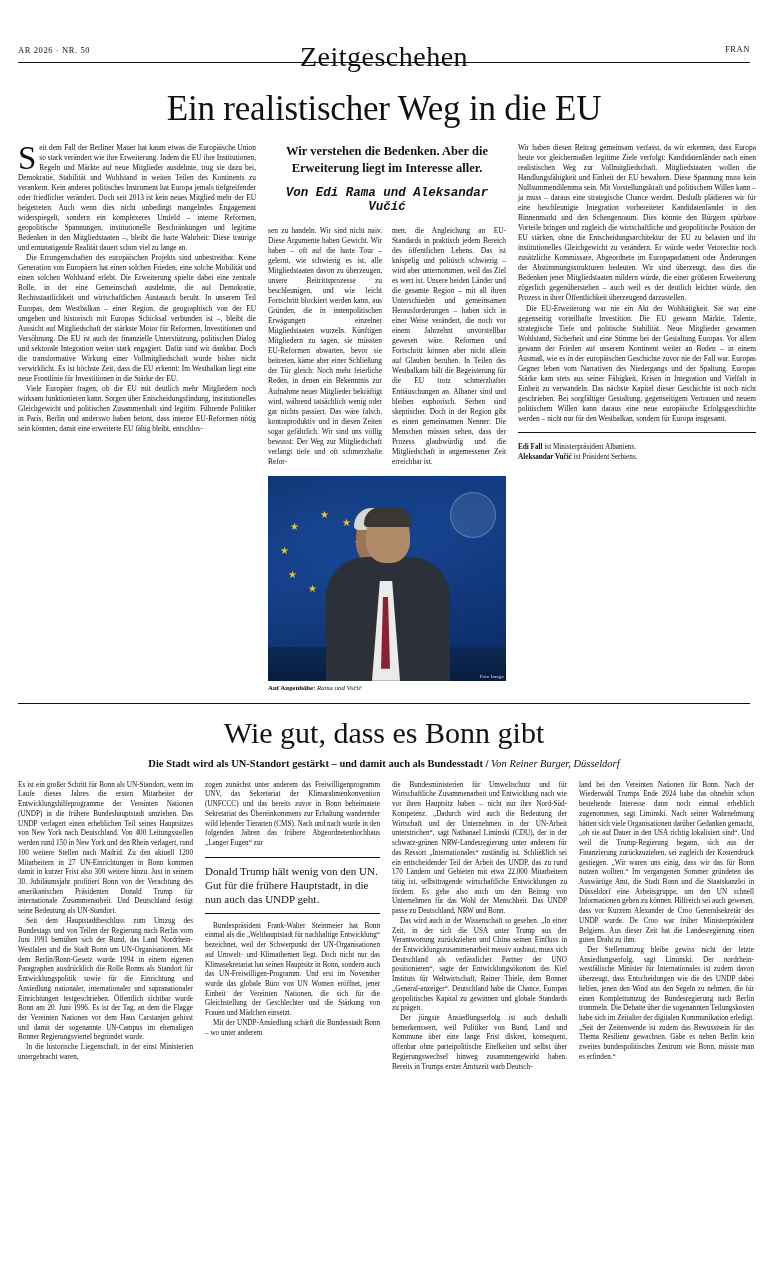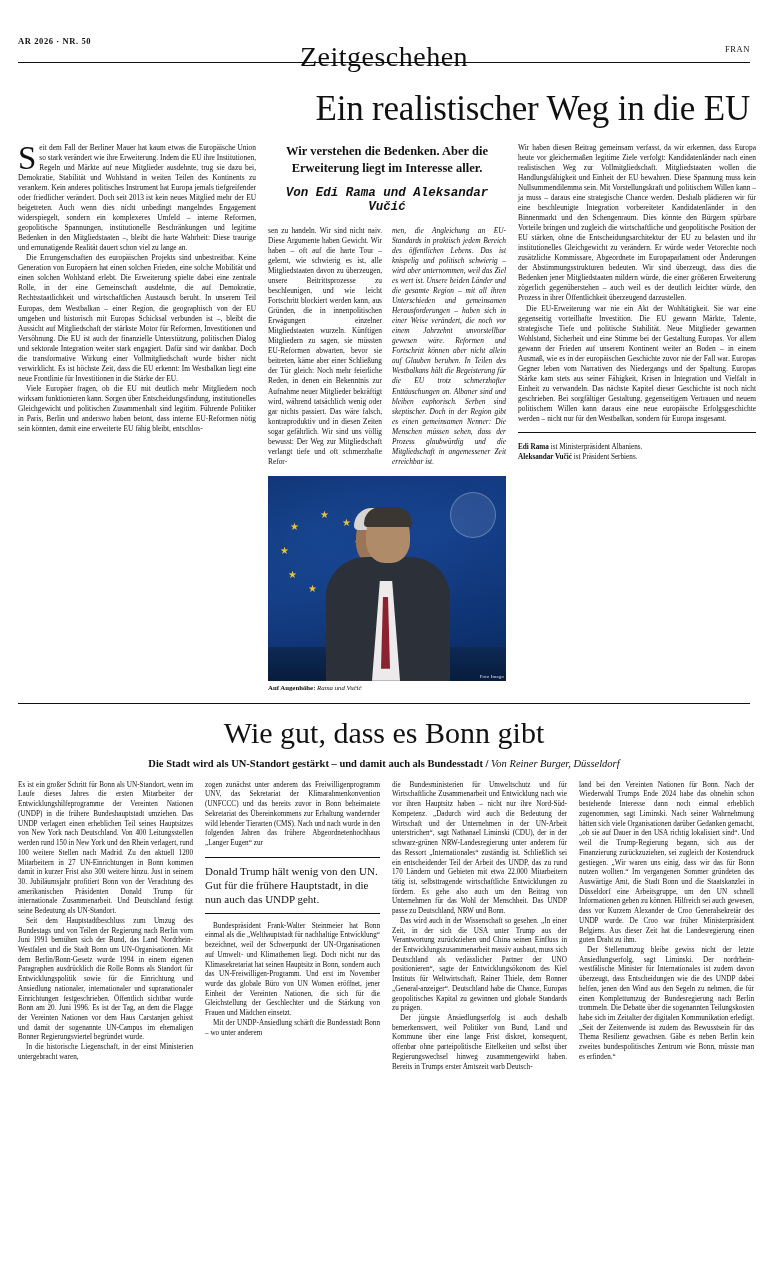--- a/index.html
+++ b/index.html
@@ -25,25 +25,24 @@
   
   .masthead {
     position: relative;
     height: 40px;
     border-bottom: 1.5px solid #111;
     margin-bottom: 10px;
   }
   .masthead .edition-left {
     position: absolute;
     left: 0;
-    top: 14px;
+    top: 23px;
     font-size: 8.5px;
     letter-spacing: 0.6px;
     font-family: "Liberation Serif", serif;
-    font-weight: bold;
   }
   .masthead .edition-right {
     position: absolute;
     right: 0;
     top: 22px;
     font-size: 8.5px;
     letter-spacing: 0.6px;
     font-family: "Liberation Serif", serif;
   }
   .masthead .section-title {
@@ -52,21 +51,21 @@
     top: 19px;
     transform: translateX(-50%);
     font-size: 28px;
     font-family: "Liberation Serif", serif;
     font-weight: normal;
     letter-spacing: 0.5px;
   }
 
   
   .headline1 {
-    text-align: right;
+    text-align: center;
     font-size: 35px;
     font-weight: normal;
     letter-spacing: -0.2px;
     margin: 26px 0 14px 0;
     font-family: "Liberation Serif", serif;
   }
 
   .cols3 {
     display: flex;
     gap: 12px;
@@ -314,21 +313,21 @@
         <p>Viele Europäer fragen, ob die EU mit deutlich mehr Mitgliedern noch wirksam funktionieren kann. Sorgen über Entscheidungsfindung, institutionelles Gleichgewicht und politischen Zusammenhalt sind legitim. Führende Politiker in Paris, Berlin und anderswo haben betont, dass interne EU-Reformen nötig sein könnten, damit eine erweiterte EU fähig bleibt, entschlos-</p>
       </div>
 
       <div class="col">
         <div class="standfirst">Wir verstehen die Bedenken. Aber die Erweiterung liegt im Interesse aller.</div>
         <div class="byline-italic">Von Edi Rama und Aleksandar Vučić</div>
         <div style="display:flex; gap:10px;">
           <div style="flex:1 1 0;">
             <p>sen zu handeln. Wir sind nicht naiv. Diese Argumente haben Gewicht. Wir haben – oft auf die harte Tour – gelernt, wie schwierig es ist, alle Mitgliedstaaten davon zu überzeugen, unsere Beitrittsprozesse zu beschleunigen, und wie leicht Fortschritt blockiert werden kann, aus Gründen, die in innenpolitischen Erwägungen einzelner Mitgliedstaaten wurzeln. Künftigen Mitgliedern zu sagen, sie müssten EU-Reformen abwarten, bevor sie beitreten, käme aber einer Schließung der Tür gleich: Noch mehr feierliche Reden, in denen ein Bekenntnis zur Aufnahme neuer Mitglieder bekräftigt wird, während tatsächlich wenig oder gar nichts passiert. Das wäre falsch, kontraproduktiv und in diesen Zeiten sogar gefährlich. Wir sind uns völlig bewusst: Der Weg zur Mitgliedschaft verlangt tiefe und oft schmerzhafte Refor-</p>
           </div>
-          <div style="flex:1 1 0;font-style:italic;">
+          <div style="flex:1 1 0;">
             <p>men, die Angleichung an EU-Standards in praktisch jedem Bereich des öffentlichen Lebens. Das ist knispelig und politisch schwierig – wird aber unternommen, weil das Ziel es wert ist. Unsere beiden Länder und die gesamte Region – mit all ihren Unterschieden und gemeinsamen Herausforderungen – haben sich in einer Weise verändert, die noch vor einem Jahrzehnt unvorstellbar gewesen wäre. Reformen und Fortschritt können aber nicht allein auf Glauben beruhen. In Teilen des Westbalkans hält die Begeisterung für die EU trotz schmerzhafter Enttäuschungen an. Albaner sind und bleiben euphorisch. Serben sind skeptischer. Doch in der Region gibt es einen gemeinsamen Nenner: Die Menschen müssen sehen, dass der Prozess glaubwürdig und die Mitgliedschaft in angemessener Zeit erreichbar ist.</p>
           </div>
         </div>
 
         <div class="photo-wrap">
           <div class="photo">
             <div class="backdrop-band"></div>
             <div class="stars">
               <span class="star" style="left:44px; top:0px;">★</span>
               <span class="star" style="left:66px; top:8px;">★</span>
@@ -362,21 +361,21 @@
             <div class="caption"><b>Auf Augenhöhe:</b> <i>Rama und Vučić</i></div>
           </div>
         </div>
       </div>
 
       <div class="col">
         <p>Wir haben diesen Beitrag gemeinsam verfasst, da wir erkennen, dass Europa heute vor gleichermaßen legitime Ziele verfolgt: Kandidatenländer nach einen realistischen Weg zur Vollmitgliedschaft. Mitgliedstaaten wollen die Handlungsfähigkeit und Einheit der EU bewahren. Diese Spannung muss kein Nullsummendilemma sein. Mit Vorstellungskraft und politischem Willen kann – ja muss – daraus eine strategische Chance werden. Deshalb plädieren wir für eine beschleunigte Integration vorbereiteter Kandidatenländer in den Binnenmarkt und den Schengenraum. Dies könnte den Bürgern spürbare Vorteile bringen und zugleich die wirtschaftliche und geopolitische Position der EU stärken, ohne die Entscheidungsarchitektur der EU zu belasten und ihr institutionelles Gleichgewicht zu verändern. Er würde weder Vetorechte noch zusätzliche Kommissare, Abgeordnete im Europaparlament oder Änderungen der Abstimmungsstrukturen bedeuten. Wir sind überzeugt, dass dies die Bedenken jener Mitgliedstaaten mildern würde, die einer größeren Erweiterung zögerlich gegenüberstehen – auch weil es der deutlich leichter würde, den Prozess in ihrer Öffentlichkeit überzeugend darzustellen.</p>
         <p>Die EU-Erweiterung war nie ein Akt der Wohltätigkeit. Sie war eine gegenseitig vorteilhafte Investition. Die EU gewann Märkte, Talente, strategische Tiefe und politische Stabilität. Neue Mitglieder gewannen Wohlstand, Sicherheit und eine Stimme bei der Gestaltung Europas. Vor allem gewann der Frieden auf unserem Kontinent weiter an Boden – in einem Ausmaß, wie es in der europäischen Geschichte zuvor nie der Fall war. Europas Gegner leben vom Narrativen des Niedergangs und der Spaltung. Europas Stärke kam stets aus seiner Fähigkeit, Krisen in Integration und Vielfalt in Einheit zu verwandeln. Das nächste Kapitel dieser Geschichte ist noch nicht geschrieben. Bei sorgfältiger Gestaltung, gegenseitigem Vertrauen und neuem politischem Willen kann daraus eine neue europäische Erfolgsgeschichte werden – nicht nur für den Westbalkan, sondern für Europa insgesamt.</p>
         <div class="thin-rule"></div>
         <div class="author-note">
-          <b>Edi Rama</b> ist Ministerpräsident Albaniens.<br>
+          <b>Edi Fall</b> ist Ministerpräsident Albaniens.<br>
           <b>Aleksandar Vučić</b> ist Präsident Serbiens.
         </div>
       </div>
     </div>
   </div>
 
   <div class="rule-heavy"></div>
   <div>
     <h2 class="headline2">Wie gut, dass es Bonn gibt</h2>
     <div class="subhead2">

